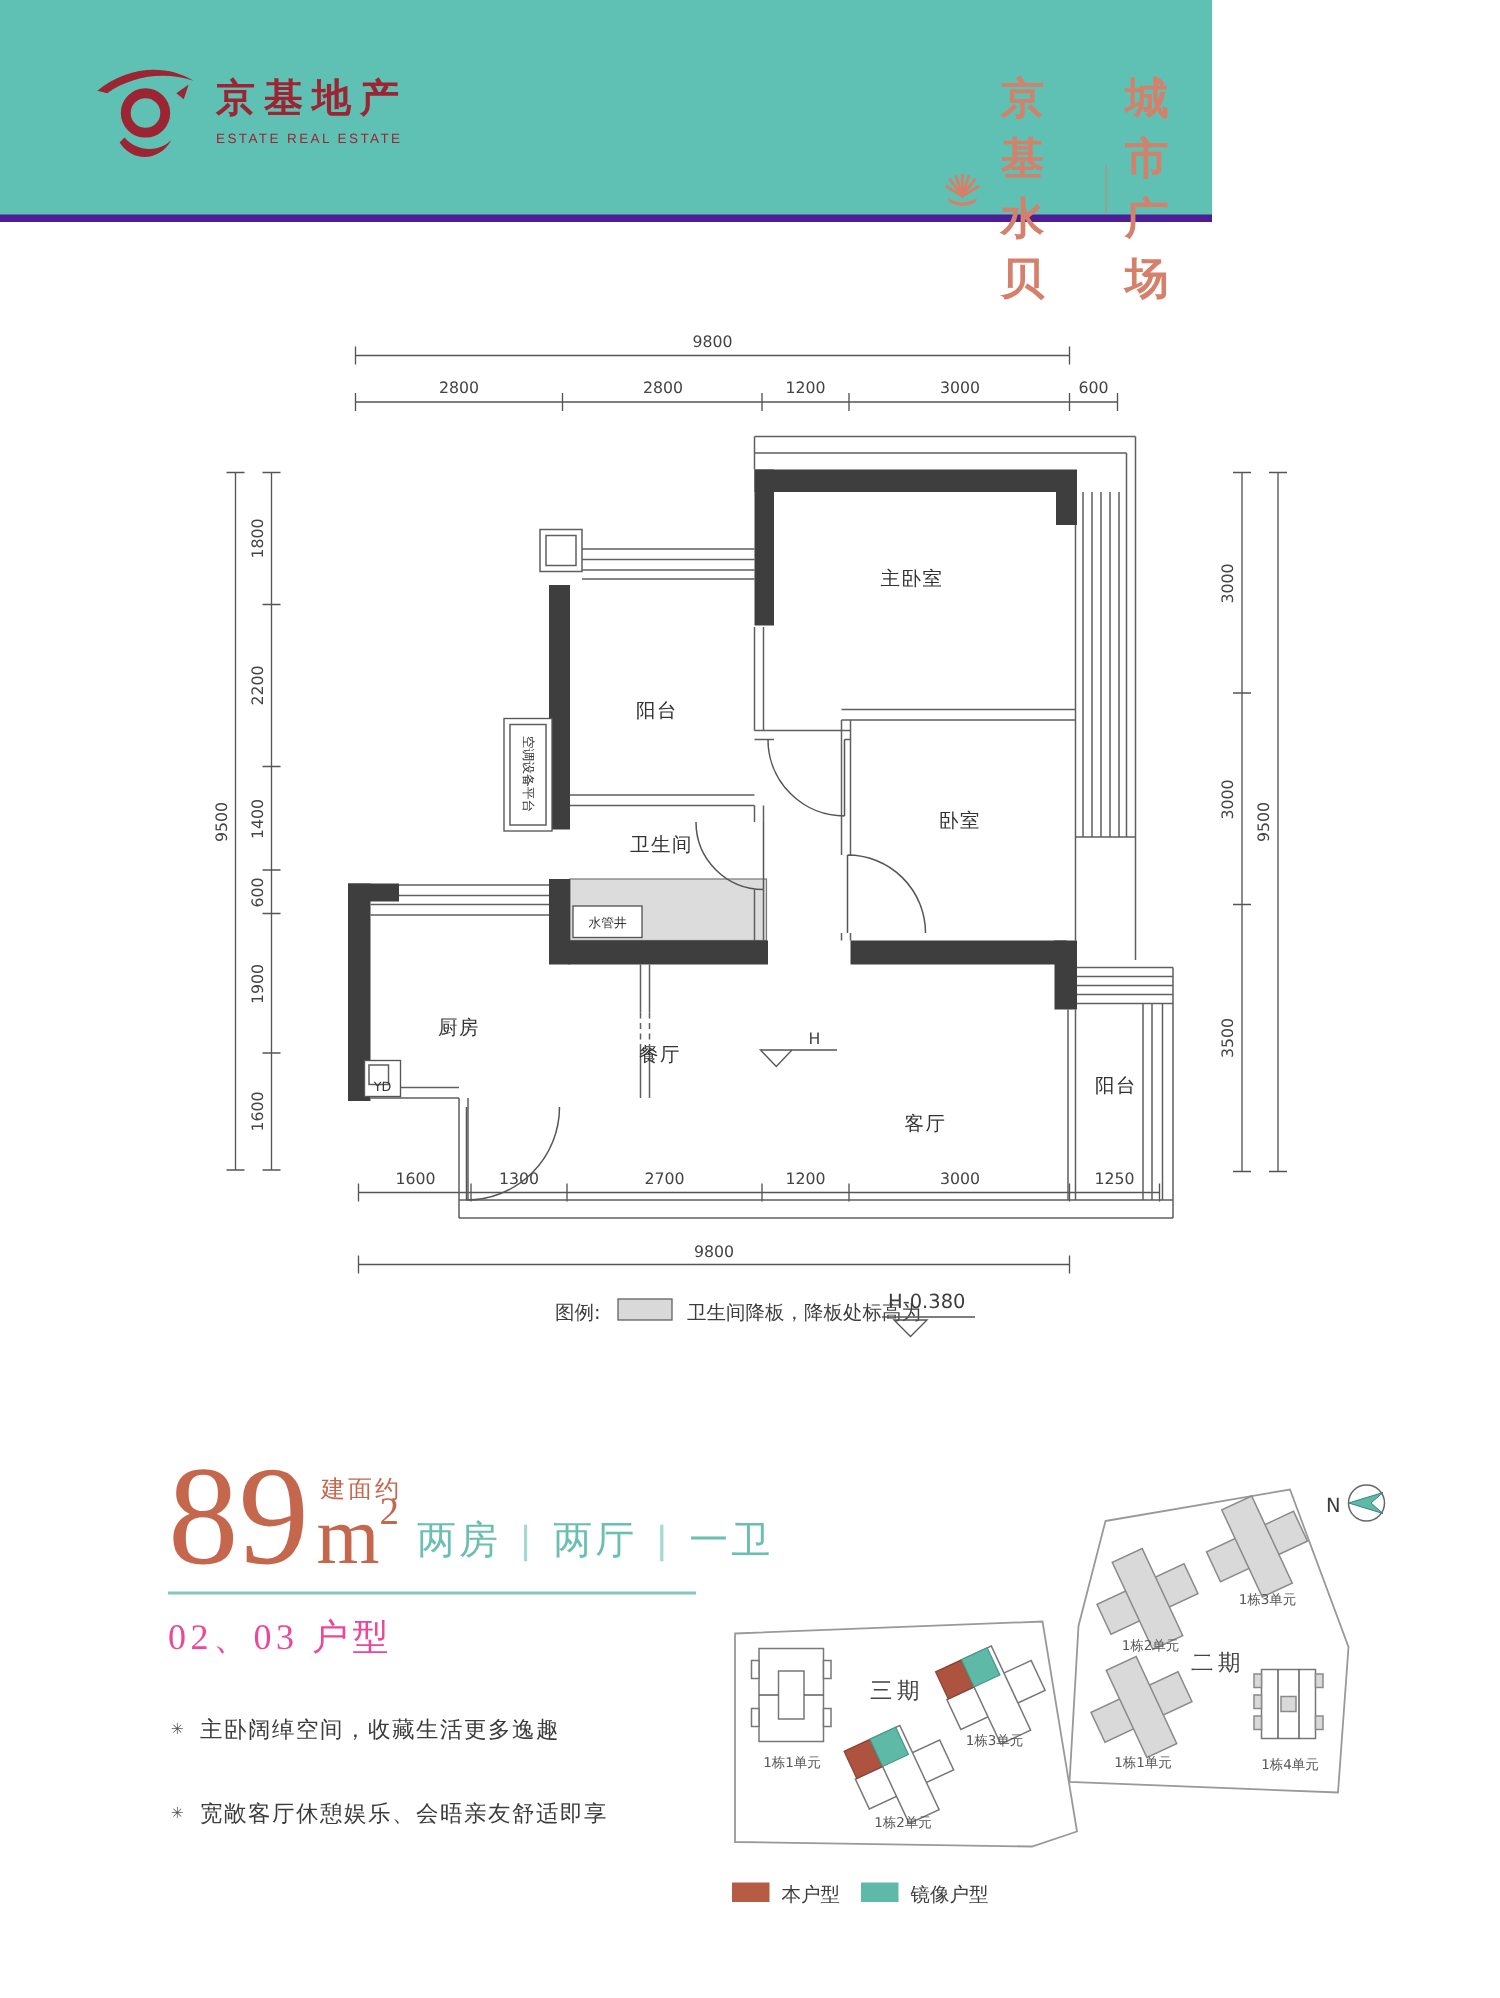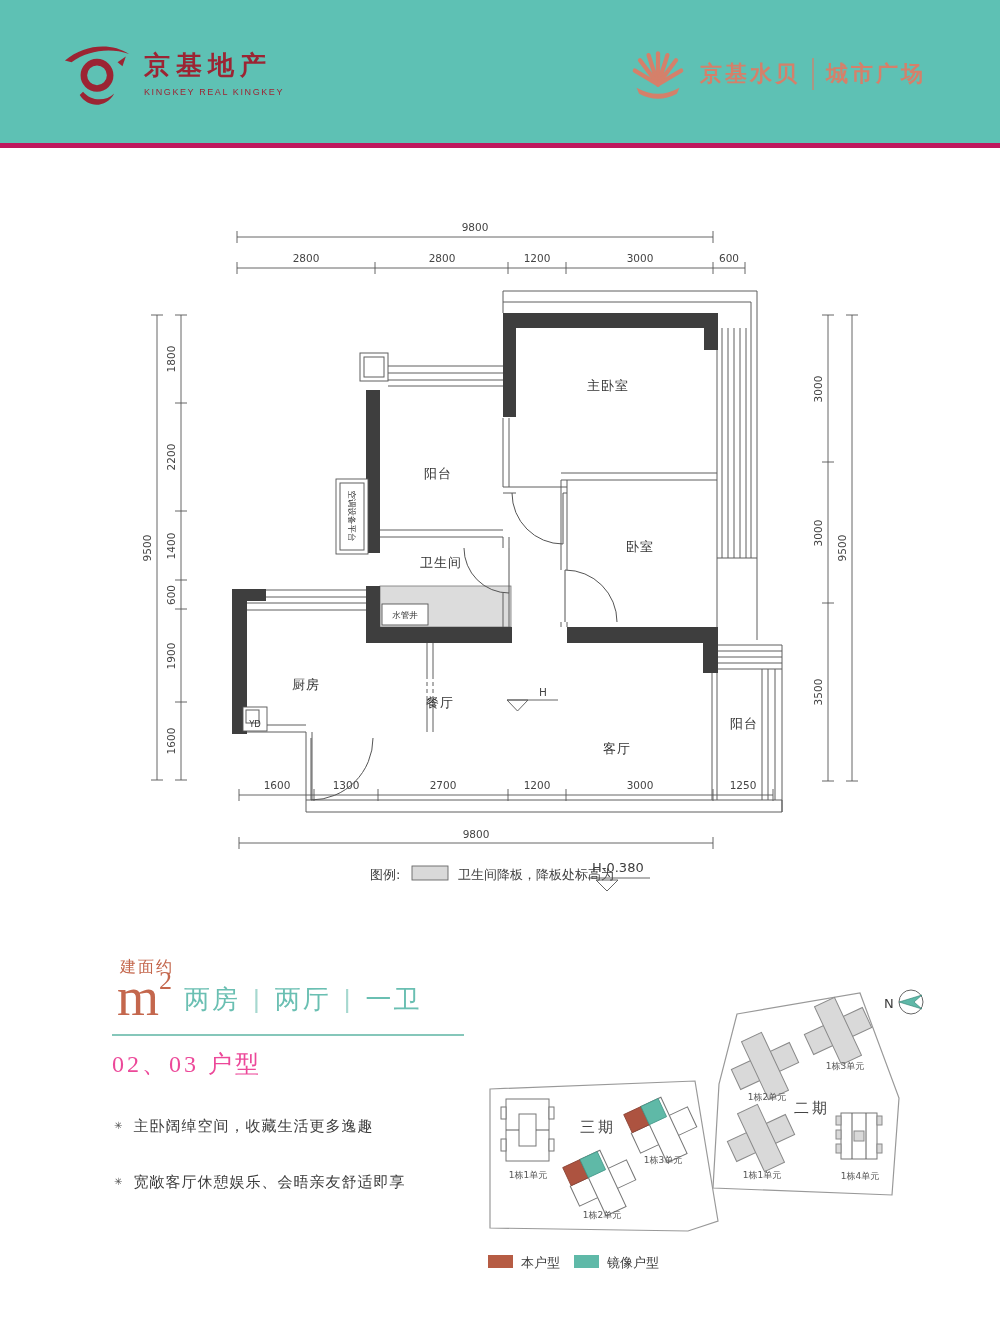--- a/index.html
+++ b/index.html
@@ -1,23 +1,23 @@
 <!DOCTYPE html>
 <html><head>
 <meta charset="utf-8">
 <style>
   html,body{margin:0;padding:0;background:#fff;}
   body{position:relative;width:1000px;height:1332px;font-family:"Liberation Sans","DejaVu Sans",sans-serif;overflow:hidden;}
   
-  .band{position:absolute;left:0;top:0;width:1000px;height:143px;background:#5ec1b4;border-bottom:5px solid #be185d;}
+  .band{position:absolute;left:0;top:0;width:808px;height:143px;background:#5ec1b4;border-bottom:5px solid #4c1d95;}
   .brand-left{position:absolute;left:60px;top:38px;display:flex;align-items:center;gap:10px;color:#9c2433;}
   .brand-left .cn{font-size:26px;font-weight:bold;letter-spacing:6px;}
   .brand-left .en{font-size:9px;letter-spacing:1.6px;margin-top:4px;}
   .brand-right{position:absolute;left:628px;top:46px;display:flex;align-items:center;color:#d5806a;}
-  .brand-right .pr,.brand-right .sec{font-size:22px;font-weight:bold;letter-spacing:3px;}
+  .brand-right .pr,.brand-right .sec{font-size:29px;font-weight:bold;letter-spacing:3px;}
   .brand-right .vdiv{width:2px;height:32px;background:#d5806a;opacity:.65;margin:0 12px;}
   .brand-right svg{margin-right:12px;}
   
   .overlay{position:absolute;left:0;top:0;}
   .w{fill:#3e3e3e;}
   .ln{stroke:#5f5f5f;stroke-width:1;fill:none;}
   .lnd{stroke:#5f5f5f;stroke-width:1;fill:none;stroke-dasharray:4 3;}
   .dim{stroke:#555;stroke-width:0.9;fill:none;}
   .door{stroke:#555;stroke-width:1;fill:none;}
   .gz{fill:#dcdcdc;stroke:#777;stroke-width:0.8;}
@@ -52,21 +52,21 @@
 <header class="band">
   <div class="brand-left">
     <svg width="74" height="68" viewBox="0 0 90 80">
       <path d="M6,26 C30,6 62,4 84,18 C60,10 34,14 14,28 Z" fill="#9c2433"></path>
       <path d="M70,28 l10,-7 l-4,12 Z" fill="#9c2433"></path>
       <circle cx="45" cy="44" r="16" fill="none" stroke="#9c2433" stroke-width="8"></circle>
       <path d="M28,64 C38,76 56,76 66,66 C56,84 34,84 24,68 Z" fill="#9c2433"></path>
     </svg>
     <div class="brand-left-text">
       <div class="cn">京基地产</div>
-      <div class="en">KINGKEY REAL KINGKEY</div>
+      <div class="en">ESTATE REAL ESTATE</div>
     </div>
   </div>
   <div class="brand-right">
     <svg width="60" height="56" viewBox="0 0 70 64">
       <g stroke="#d5806a" stroke-width="5" stroke-linecap="round">
         <line x1="35" y1="44" x2="35" y2="8"></line>
         <line x1="35" y1="44" x2="24" y2="10"></line>
         <line x1="35" y1="44" x2="46" y2="10"></line>
         <line x1="35" y1="44" x2="14" y2="16"></line>
         <line x1="35" y1="44" x2="56" y2="16"></line>
@@ -268,20 +268,21 @@
       <rect x="488" y="1255" width="25" height="13" fill="#b65c44"></rect>
       <text class="leg" x="521" y="1267">本户型</text>
       <rect x="574" y="1255" width="25" height="13" fill="#5fb9a8"></rect>
       <text class="leg" x="607" y="1267">镜像户型</text>
     </g>
   </g>
 </svg>
 
 <div class="info">
   <div class="area-row">
+    <span class="num">89</span>
     <span class="munit"><span class="approx">建面约</span><span>m</span><span class="sup2">2</span></span>
     <span class="spec"><span>两房</span><span class="sep">|</span><span>两厅</span><span class="sep">|</span><span>一卫</span></span>
   </div>
   <div class="rule"></div>
   <div class="unitno">02、03 户型</div>
   <ul class="features">
     <li><span class="b">✳</span><span>主卧阔绰空间，收藏生活更多逸趣</span></li>
     <li><span class="b">✳</span><span>宽敞客厅休憩娱乐、会晤亲友舒适即享</span></li>
   </ul>
 </div>

